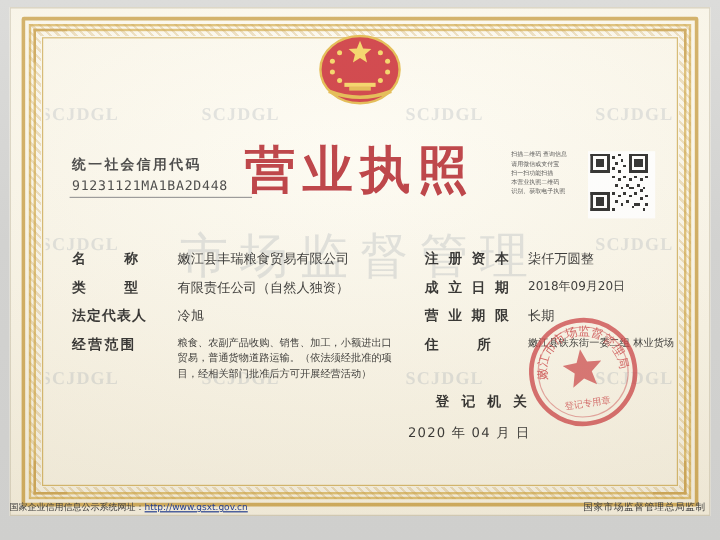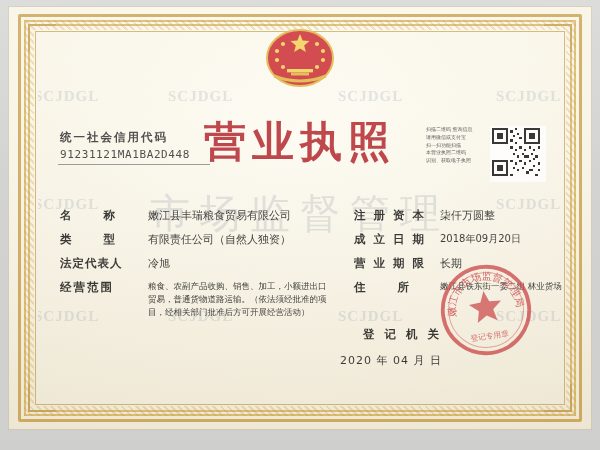--- a/index.html
+++ b/index.html
@@ -302,13 +302,17 @@
         <path id="sealArc" d="M50 50 m-32,0 a32,32 0 1,1 64,0" fill="none"></path>
         <text font-size="10.5" fill="#c4262b" opacity=".9" font-family="DejaVu Sans, sans-serif">
           <textPath href="#sealArc" startOffset="50%" text-anchor="middle">嫩江市市场监督管理局</textPath>
         </text>
         <text x="50" y="80" font-size="8" fill="#c4262b" opacity=".85" text-anchor="middle" font-family="DejaVu Sans, sans-serif">登记专用章</text>
       </svg>
     </div>
 
   </div>
 
+  <div class="foot-left">
+    <span>国家企业信用信息公示系统网址：</span><span class="url">http://www.gsxt.gov.cn</span>
+  </div>
+  <div class="foot-right">国家市场监督管理总局监制</div>
 </div>
 
 </body></html>

